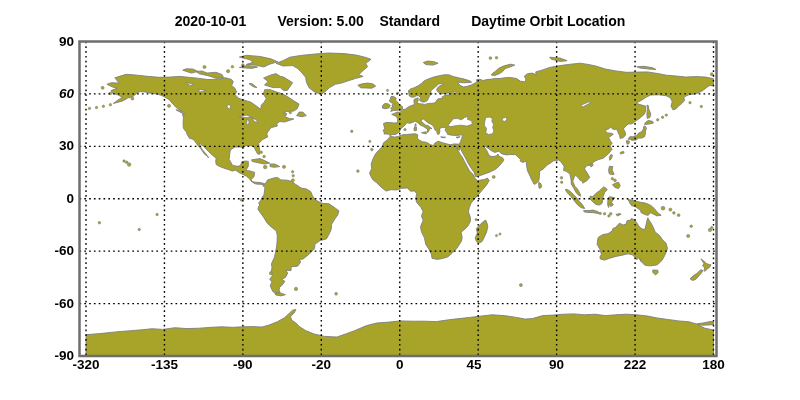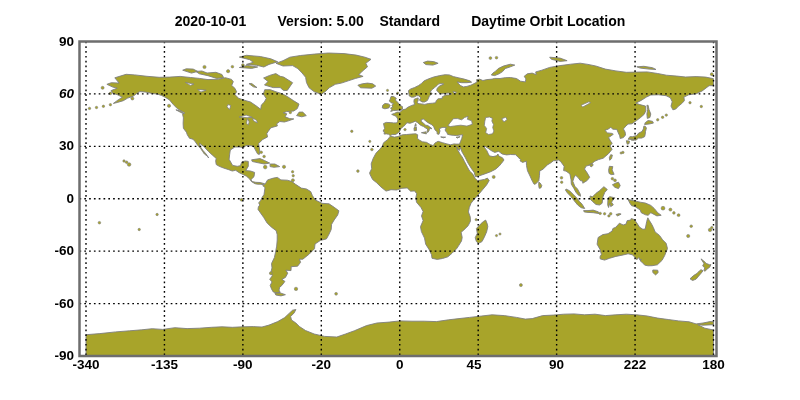--- a/index.html
+++ b/index.html
@@ -165,21 +165,21 @@
         <line x1="713.5" x2="713.5" y1="41.5" y2="356" stroke="#000000" stroke-width="1.4" stroke-dasharray="1.7 3.1"></line>
         <line x1="79.5" x2="716.5" y1="93.91666666666666" y2="93.91666666666666" stroke="#000000" stroke-width="1.4" stroke-dasharray="1.7 3.1"></line>
         <line x1="79.5" x2="716.5" y1="146.33333333333331" y2="146.33333333333331" stroke="#000000" stroke-width="1.4" stroke-dasharray="1.7 3.1"></line>
         <line x1="79.5" x2="716.5" y1="198.75" y2="198.75" stroke="#000000" stroke-width="1.4" stroke-dasharray="1.7 3.1"></line>
         <line x1="79.5" x2="716.5" y1="251.16666666666666" y2="251.16666666666666" stroke="#000000" stroke-width="1.4" stroke-dasharray="1.7 3.1"></line>
         <line x1="79.5" x2="716.5" y1="303.5833333333333" y2="303.5833333333333" stroke="#000000" stroke-width="1.4" stroke-dasharray="1.7 3.1"></line>
       </g>
       <rect x="79.5" y="41.5" width="637" height="314.5" fill="none" stroke="#6e6e6e" stroke-width="2.5"></rect>
     </svg>
   <div id="xlabels">
-      <div class="xtick" style="left: 86px;">-340</div>
+      <div class="xtick" style="left: 86px;">-320</div>
       <div class="xtick" style="left: 164.438px;">-135</div>
       <div class="xtick" style="left: 242.875px;">-90</div>
       <div class="xtick" style="left: 321.312px;">-20</div>
       <div class="xtick" style="left: 399.75px;">0</div>
       <div class="xtick" style="left: 474px;">45</div>
       <div class="xtick" style="left: 556.625px;">90</div>
       <div class="xtick" style="left: 635.062px;">222</div>
       <div class="xtick" style="left: 713.5px;">180</div>
     </div>
   <div id="ylabels">

